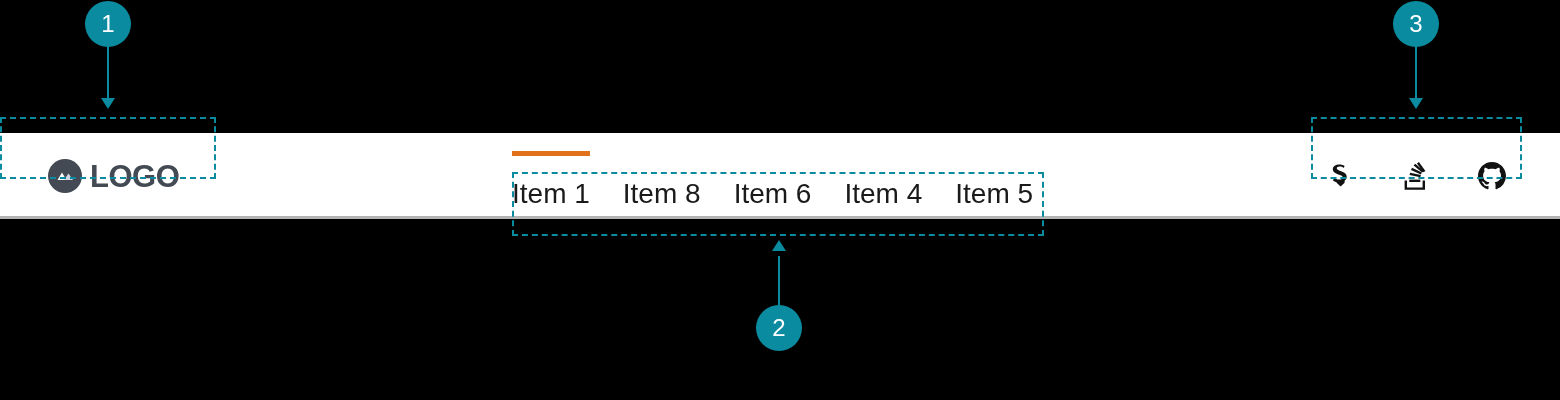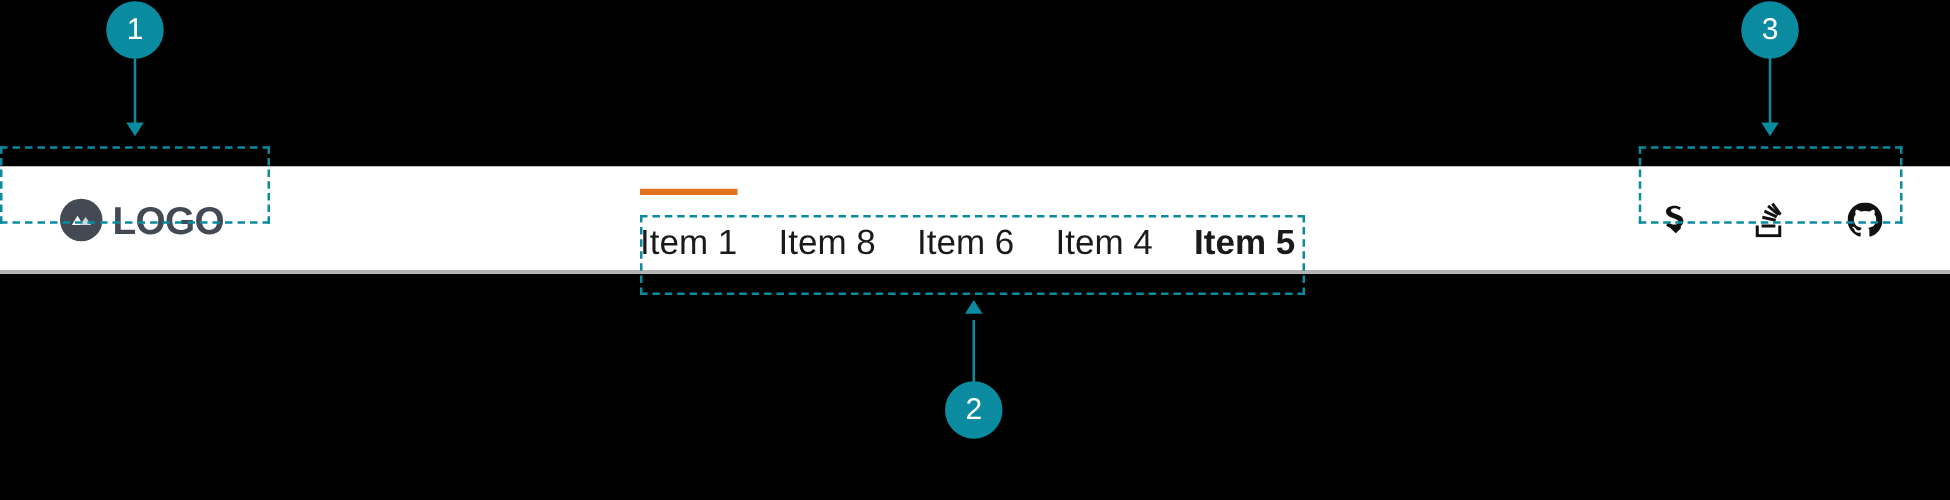--- a/index.html
+++ b/index.html
@@ -80,21 +80,21 @@
     padding: 0 0 0 0;
     margin-right: 33px;
     font-size: 28px;
     color: #1a1a1a;
     text-decoration: none;
     white-space: nowrap;
     line-height: 1;
     font-family: "Liberation Sans", sans-serif;
     margin-top: 35px;
   }
-  .nav-link:last-child { margin-right: 0; font-weight: bold; }
+  .nav-link:last-child { margin-right: 0; }
 
   .nav-link.is-active::before {
     content: "";
     position: absolute;
     left: 0;
     right: 0;
     top: 0px;
     height: 5px;
     background: #e2711d;
   }

